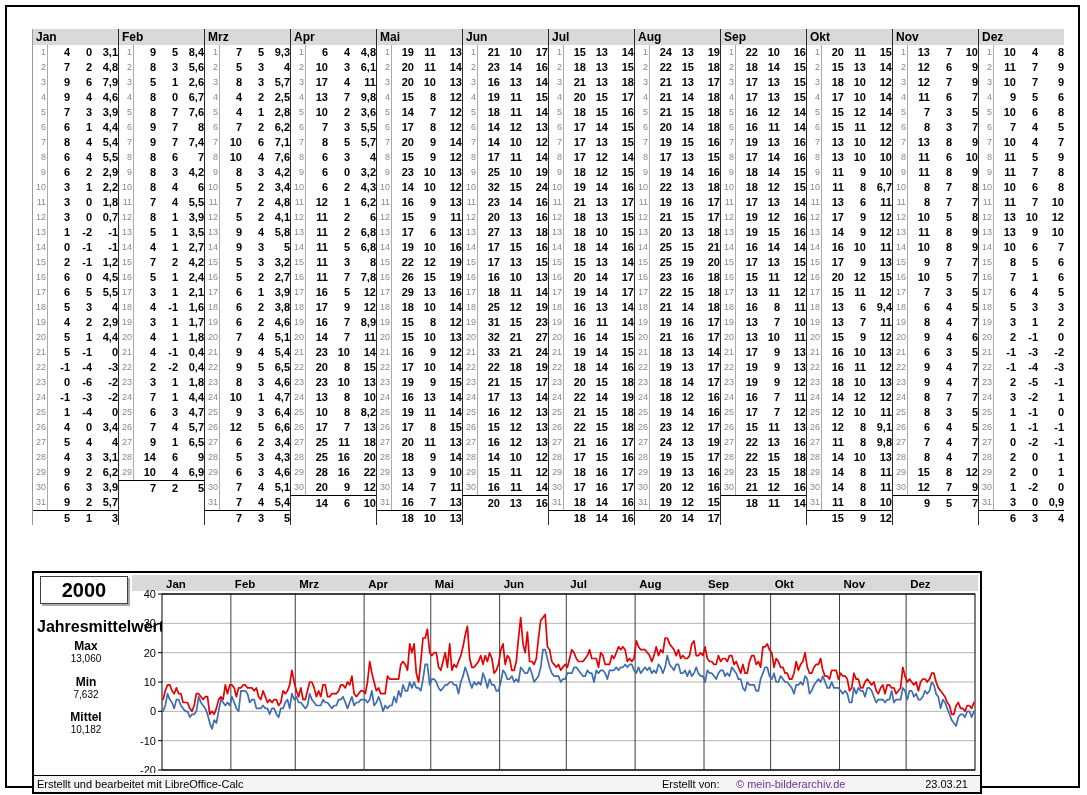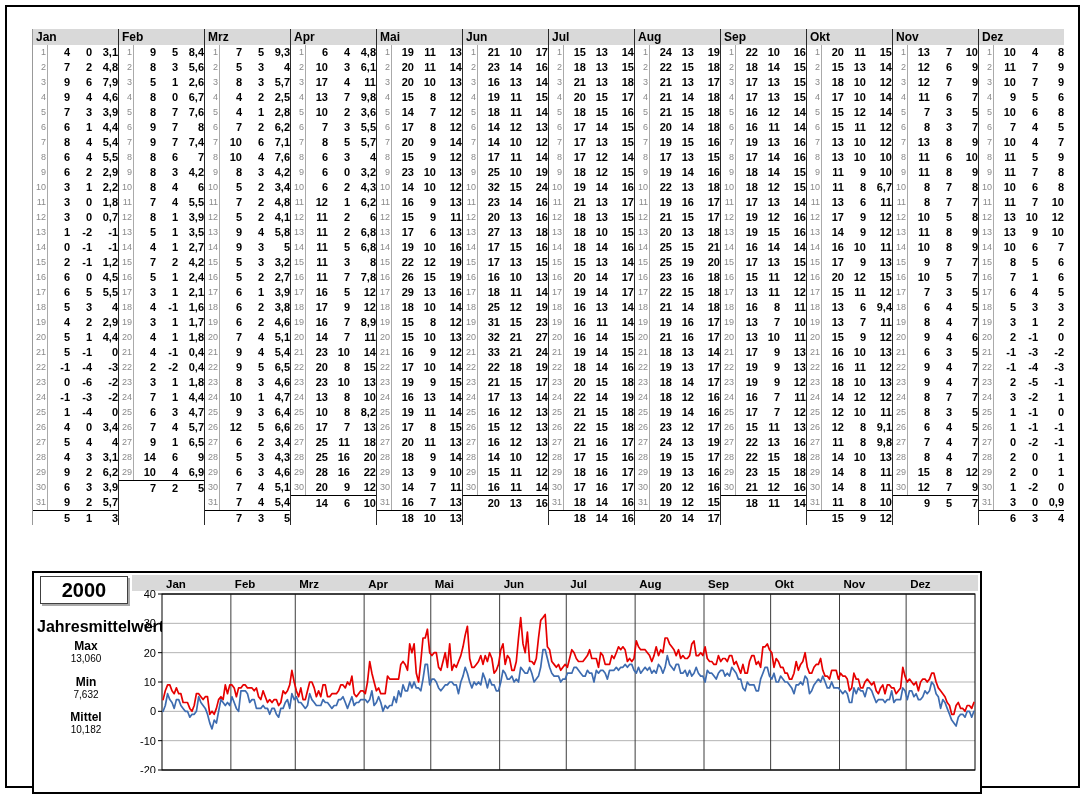--- a/index.html
+++ b/index.html
@@ -2409,13 +2409,19 @@
       <line x1="503.1393442622951" y1="19" x2="503.1393442622951" y2="195" stroke="#3c3c3c" stroke-width="1"></line>
       <line x1="572" y1="19" x2="572" y2="195" stroke="#3c3c3c" stroke-width="1"></line>
       <line x1="638.639344262295" y1="19" x2="638.639344262295" y2="195" stroke="#3c3c3c" stroke-width="1"></line>
       <line x1="707.5" y1="19" x2="707.5" y2="195" stroke="#3c3c3c" stroke-width="1"></line>
       <line x1="774.139344262295" y1="19" x2="774.139344262295" y2="195" stroke="#3c3c3c" stroke-width="1"></line>
       <rect x="30" y="19" width="813" height="176" fill="none" stroke="#000" stroke-width="1"></rect>
       <polyline points="31.1,124.6 33.3,115.8 35.6,109.9 37.8,109.9 40.0,115.8 42.2,118.7 44.4,112.9 46.7,118.7 48.9,118.7 51.1,127.5 53.3,127.5 55.5,127.5 57.8,133.4 60.0,136.3 62.2,130.5 64.4,118.7 66.7,118.7 68.9,121.7 71.1,124.6 73.3,121.7 75.5,121.7 77.8,139.3 80.0,136.3 82.2,139.3 84.4,133.4 86.6,124.6 88.9,121.7 91.1,124.6 93.3,109.9 95.5,118.7 97.8,109.9 100.0,109.9 102.2,112.9 104.4,121.7 106.6,112.9 108.9,112.9 111.1,109.9 113.3,109.9 115.5,112.9 117.7,112.9 120.0,112.9 122.2,115.8 124.4,112.9 126.6,121.7 128.8,124.6 131.1,115.8 133.3,121.7 135.5,127.5 137.7,124.6 140.0,127.5 142.2,124.6 144.4,124.6 146.6,130.5 148.8,127.5 151.1,115.8 153.3,118.7 155.5,115.8 157.7,109.9 159.9,95.3 162.2,107.0 164.4,115.8 166.6,121.7 168.8,112.9 171.1,124.6 173.3,124.6 175.5,115.8 177.7,107.0 179.9,107.0 182.2,112.9 184.4,121.7 186.6,115.8 188.8,121.7 191.0,109.9 193.3,109.9 195.5,121.7 197.7,121.7 199.9,118.7 202.2,118.7 204.4,118.7 206.6,115.8 208.8,109.9 211.0,109.9 213.3,112.9 215.5,107.0 217.7,109.9 219.9,101.1 222.1,118.7 224.4,121.7 226.6,118.7 228.8,115.8 231.0,115.8 233.3,118.7 235.5,107.0 237.7,86.5 239.9,98.2 242.1,107.0 244.4,115.8 246.6,112.9 248.8,118.7 251.0,118.7 253.2,118.7 255.5,101.1 257.7,104.1 259.9,104.1 262.1,104.1 264.3,104.1 266.6,104.1 268.8,89.4 271.0,86.5 273.2,89.4 275.5,95.3 277.7,68.9 279.9,77.7 282.1,68.9 284.3,98.2 286.6,107.0 288.8,86.5 291.0,63.0 293.2,63.0 295.4,54.2 297.7,77.7 299.9,80.6 302.1,77.7 304.3,77.7 306.6,92.3 308.8,95.3 311.0,86.5 313.2,77.7 315.4,92.3 317.7,68.9 319.9,95.3 322.1,89.4 324.3,92.3 326.5,86.5 328.8,80.6 331.0,71.8 333.2,60.1 335.4,51.3 337.7,83.5 339.9,92.3 342.1,92.3 344.3,89.4 346.5,86.5 348.8,80.6 351.0,89.4 353.2,80.6 355.4,86.5 357.6,77.7 359.9,83.5 362.1,98.2 364.3,95.3 366.5,89.4 368.8,74.7 371.0,68.9 373.2,89.4 375.4,80.6 377.6,83.5 379.9,95.3 382.1,95.3 384.3,86.5 386.5,63.0 388.7,42.5 391.0,68.9 393.2,77.7 395.4,57.1 397.6,86.5 399.8,86.5 402.1,89.4 404.3,83.5 406.5,63.0 408.7,45.4 411.0,42.5 413.2,39.5 415.4,71.8 417.6,74.7 419.8,86.5 422.1,89.4 424.3,92.3 426.5,89.4 428.7,95.3 430.9,92.3 433.2,89.4 435.4,92.3 437.6,83.5 439.8,74.7 442.1,77.7 444.3,83.5 446.5,86.5 448.7,86.5 450.9,86.5 453.2,83.5 455.4,80.6 457.6,74.7 459.8,83.5 462.0,83.5 464.3,83.5 466.5,92.3 468.7,77.7 470.9,80.6 473.2,89.4 475.4,89.4 477.6,89.4 479.8,80.6 482.0,83.5 484.3,77.7 486.5,71.8 488.7,74.7 490.9,71.8 493.1,74.7 495.4,86.5 497.6,83.5 499.8,86.5 502.0,83.5 504.3,65.9 506.5,71.8 508.7,74.7 510.9,74.7 513.1,74.7 515.4,77.7 517.6,80.6 519.8,86.5 522.0,80.6 524.2,71.8 526.5,80.6 528.7,74.7 530.9,77.7 533.1,63.0 535.3,63.0 537.6,68.9 539.8,71.8 542.0,74.7 544.2,80.6 546.5,74.7 548.7,83.5 550.9,80.6 553.1,83.5 555.3,83.5 557.6,80.6 559.8,68.9 562.0,65.9 564.2,80.6 566.4,80.6 568.7,77.7 570.9,80.6 573.1,71.8 575.3,83.5 577.6,86.5 579.8,86.5 582.0,89.4 584.2,89.4 586.4,80.6 588.7,86.5 590.9,83.5 593.1,83.5 595.3,86.5 597.5,80.6 599.8,80.6 602.0,89.4 604.2,86.5 606.4,92.3 608.7,98.2 610.9,89.4 613.1,98.2 615.3,98.2 617.5,86.5 619.8,80.6 622.0,80.6 624.2,89.4 626.4,86.5 628.6,92.3 630.9,71.8 633.1,71.8 635.3,68.9 637.5,74.7 639.8,77.7 642.0,92.3 644.2,83.5 646.4,86.5 648.6,92.3 650.9,92.3 653.1,98.2 655.3,98.2 657.5,104.1 659.7,104.1 662.0,98.2 664.2,86.5 666.4,95.3 668.6,89.4 670.8,86.5 673.1,77.7 675.3,92.3 677.5,98.2 679.7,98.2 682.0,92.3 684.2,89.4 686.4,89.4 688.6,83.5 690.8,95.3 693.1,101.1 695.3,101.1 697.5,104.1 699.7,95.3 701.9,95.3 704.2,95.3 706.4,104.1 708.6,98.2 710.8,101.1 713.1,101.1 715.3,104.1 717.5,115.8 719.7,112.9 721.9,98.2 724.2,104.1 726.4,104.1 728.6,112.9 730.8,112.9 733.0,107.0 735.3,104.1 737.5,107.0 739.7,109.9 741.9,107.0 744.2,115.8 746.4,118.7 748.6,112.9 750.8,109.9 753.0,118.7 755.3,109.9 757.5,109.9 759.7,112.9 761.9,112.9 764.1,118.7 766.4,115.8 768.6,112.9 770.8,92.3 773.0,101.1 775.3,107.0 777.5,104.1 779.7,107.0 781.9,109.9 784.1,107.0 786.4,115.8 788.6,107.0 790.8,104.1 793.0,104.1 795.2,107.0 797.5,104.1 799.7,98.2 801.9,98.2 804.1,107.0 806.3,112.9 808.6,115.8 810.8,118.7 813.0,121.7 815.2,127.5 817.5,130.5 819.7,139.3 821.9,139.3 824.1,130.5 826.3,127.5 828.6,133.4 830.8,133.4 833.0,136.3 835.2,130.5 837.4,130.5 839.7,133.4 841.9,127.5" fill="none" stroke="#e60000" stroke-width="1.7" stroke-linejoin="round" stroke-linecap="round"></polyline>
       <polyline points="31.1,136.3 33.3,130.5 35.6,118.7 37.8,124.6 40.0,127.5 42.2,133.4 44.4,124.6 46.7,124.6 48.9,130.5 51.1,133.4 53.3,136.3 55.5,136.3 57.8,142.2 60.0,139.3 62.2,139.3 64.4,136.3 66.7,121.7 68.9,127.5 71.1,130.5 73.3,133.4 75.5,139.3 77.8,148.1 80.0,153.9 82.2,145.1 84.4,148.1 86.6,136.3 88.9,124.6 91.1,127.5 93.3,130.5 95.5,127.5 97.8,130.5 100.0,121.7 102.2,127.5 104.4,133.4 106.6,136.3 108.9,115.8 111.1,115.8 113.3,115.8 115.5,118.7 117.7,127.5 120.0,124.6 122.2,124.6 124.4,133.4 126.6,133.4 128.8,133.4 131.1,130.5 133.3,133.4 135.5,133.4 137.7,139.3 140.0,133.4 142.2,133.4 144.4,139.3 146.6,142.2 148.8,133.4 151.1,133.4 153.3,127.5 155.5,124.6 157.7,133.4 159.9,118.7 162.2,124.6 164.4,121.7 166.6,127.5 168.8,127.5 171.1,130.5 173.3,133.4 175.5,130.5 177.7,118.7 179.9,124.6 182.2,127.5 184.4,130.5 186.6,130.5 188.8,130.5 191.0,124.6 193.3,127.5 195.5,127.5 197.7,130.5 199.9,133.4 202.2,130.5 204.4,130.5 206.6,124.6 208.8,124.6 211.0,121.7 213.3,127.5 215.5,133.4 217.7,127.5 219.9,121.7 222.1,130.5 224.4,127.5 226.6,127.5 228.8,124.6 231.0,124.6 233.3,124.6 235.5,127.5 237.7,124.6 239.9,115.8 242.1,130.5 244.4,127.5 246.6,121.7 248.8,127.5 251.0,136.3 253.2,130.5 255.5,133.4 257.7,130.5 259.9,130.5 262.1,121.7 264.3,127.5 266.6,115.8 268.8,121.7 271.0,109.9 273.2,115.8 275.5,115.8 277.7,107.0 279.9,112.9 282.1,107.0 284.3,112.9 286.6,112.9 288.8,115.8 291.0,104.1 293.2,89.4 295.4,89.4 297.7,109.9 299.9,104.1 302.1,104.1 304.3,107.0 306.6,112.9 308.8,115.8 311.0,112.9 313.2,109.9 315.4,109.9 317.7,107.0 319.9,107.0 322.1,109.9 324.3,109.9 326.5,118.7 328.8,107.0 331.0,101.1 333.2,92.3 335.4,98.2 337.7,107.0 339.9,112.9 342.1,107.0 344.3,109.9 346.5,107.0 348.8,109.9 351.0,98.2 353.2,104.1 355.4,112.9 357.6,104.1 359.9,109.9 362.1,109.9 364.3,115.8 366.5,115.8 368.8,107.0 371.0,95.3 373.2,98.2 375.4,104.1 377.6,104.1 379.9,101.1 382.1,107.0 384.3,104.1 386.5,107.0 388.7,92.3 391.0,95.3 393.2,98.2 395.4,98.2 397.6,92.3 399.8,98.2 402.1,107.0 404.3,104.1 406.5,101.1 408.7,92.3 411.0,74.7 413.2,74.7 415.4,83.5 417.6,92.3 419.8,98.2 422.1,101.1 424.3,101.1 426.5,101.1 428.7,107.0 430.9,104.1 433.2,104.1 435.4,98.2 437.6,98.2 439.8,98.2 442.1,92.3 444.3,92.3 446.5,95.3 448.7,98.2 450.9,101.1 453.2,101.1 455.4,95.3 457.6,98.2 459.8,98.2 462.0,107.0 464.3,95.3 466.5,98.2 468.7,95.3 470.9,95.3 473.2,98.2 475.4,104.1 477.6,95.3 479.8,95.3 482.0,95.3 484.3,92.3 486.5,95.3 488.7,92.3 490.9,92.3 493.1,89.4 495.4,92.3 497.6,89.4 499.8,89.4 502.0,95.3 504.3,98.2 506.5,92.3 508.7,98.2 510.9,95.3 513.1,92.3 515.4,95.3 517.6,92.3 519.8,98.2 522.0,95.3 524.2,98.2 526.5,89.4 528.7,92.3 530.9,98.2 533.1,92.3 535.3,80.6 537.6,89.4 539.8,92.3 542.0,95.3 544.2,89.4 546.5,89.4 548.7,98.2 550.9,98.2 553.1,95.3 555.3,101.1 557.6,95.3 559.8,101.1 562.0,98.2 564.2,92.3 566.4,98.2 568.7,101.1 570.9,101.1 573.1,107.0 575.3,95.3 577.6,98.2 579.8,98.2 582.0,101.1 584.2,104.1 586.4,98.2 588.7,95.3 590.9,95.3 593.1,101.1 595.3,98.2 597.5,101.1 599.8,92.3 602.0,95.3 604.2,98.2 606.4,104.1 608.7,104.1 610.9,112.9 613.1,115.8 615.3,107.0 617.5,109.9 619.8,109.9 622.0,109.9 624.2,115.8 626.4,115.8 628.6,104.1 630.9,98.2 633.1,92.3 635.3,92.3 637.5,101.1 639.8,104.1 642.0,98.2 644.2,107.0 646.4,107.0 648.6,101.1 650.9,104.1 653.1,107.0 655.3,107.0 657.5,109.9 659.7,112.9 662.0,118.7 664.2,109.9 666.4,109.9 668.6,107.0 670.8,109.9 673.1,101.1 675.3,104.1 677.5,118.7 679.7,115.8 682.0,109.9 684.2,107.0 686.4,104.1 688.6,107.0 690.8,101.1 693.1,107.0 695.3,112.9 697.5,112.9 699.7,107.0 701.9,112.9 704.2,112.9 706.4,112.9 708.6,115.8 710.8,118.7 713.1,115.8 715.3,118.7 717.5,127.5 719.7,127.5 721.9,112.9 724.2,118.7 726.4,112.9 728.6,115.8 730.8,115.8 733.0,121.7 735.3,112.9 737.5,112.9 739.7,115.8 741.9,121.7 744.2,127.5 746.4,124.6 748.6,124.6 750.8,124.6 753.0,127.5 755.3,124.6 757.5,124.6 759.7,115.8 761.9,127.5 764.1,124.6 766.4,124.6 768.6,124.6 770.8,112.9 773.0,115.8 775.3,124.6 777.5,115.8 779.7,115.8 781.9,121.7 784.1,118.7 786.4,124.6 788.6,124.6 790.8,121.7 793.0,115.8 795.2,118.7 797.5,115.8 799.7,107.0 801.9,109.9 804.1,118.7 806.3,121.7 808.6,133.4 810.8,124.6 813.0,127.5 815.2,133.4 817.5,139.3 819.7,145.1 821.9,148.1 824.1,151.0 826.3,142.2 828.6,139.3 830.8,139.3 833.0,142.2 835.2,136.3 837.4,136.3 839.7,142.2 841.9,136.3" fill="none" stroke="#3e6cb0" stroke-width="1.7" stroke-linejoin="round" stroke-linecap="round"></polyline>
     </svg>
 
+  <div class="footer-strip">
+    <span class="f-left">Erstellt und bearbeitet mit LibreOffice-Calc</span>
+    <span class="f-createdby">Erstellt von:</span>
+    <span class="f-link">© mein-bilderarchiv.de</span>
+    <span class="f-date">23.03.21</span>
+  </div>
 </div>
 
 </body></html>

